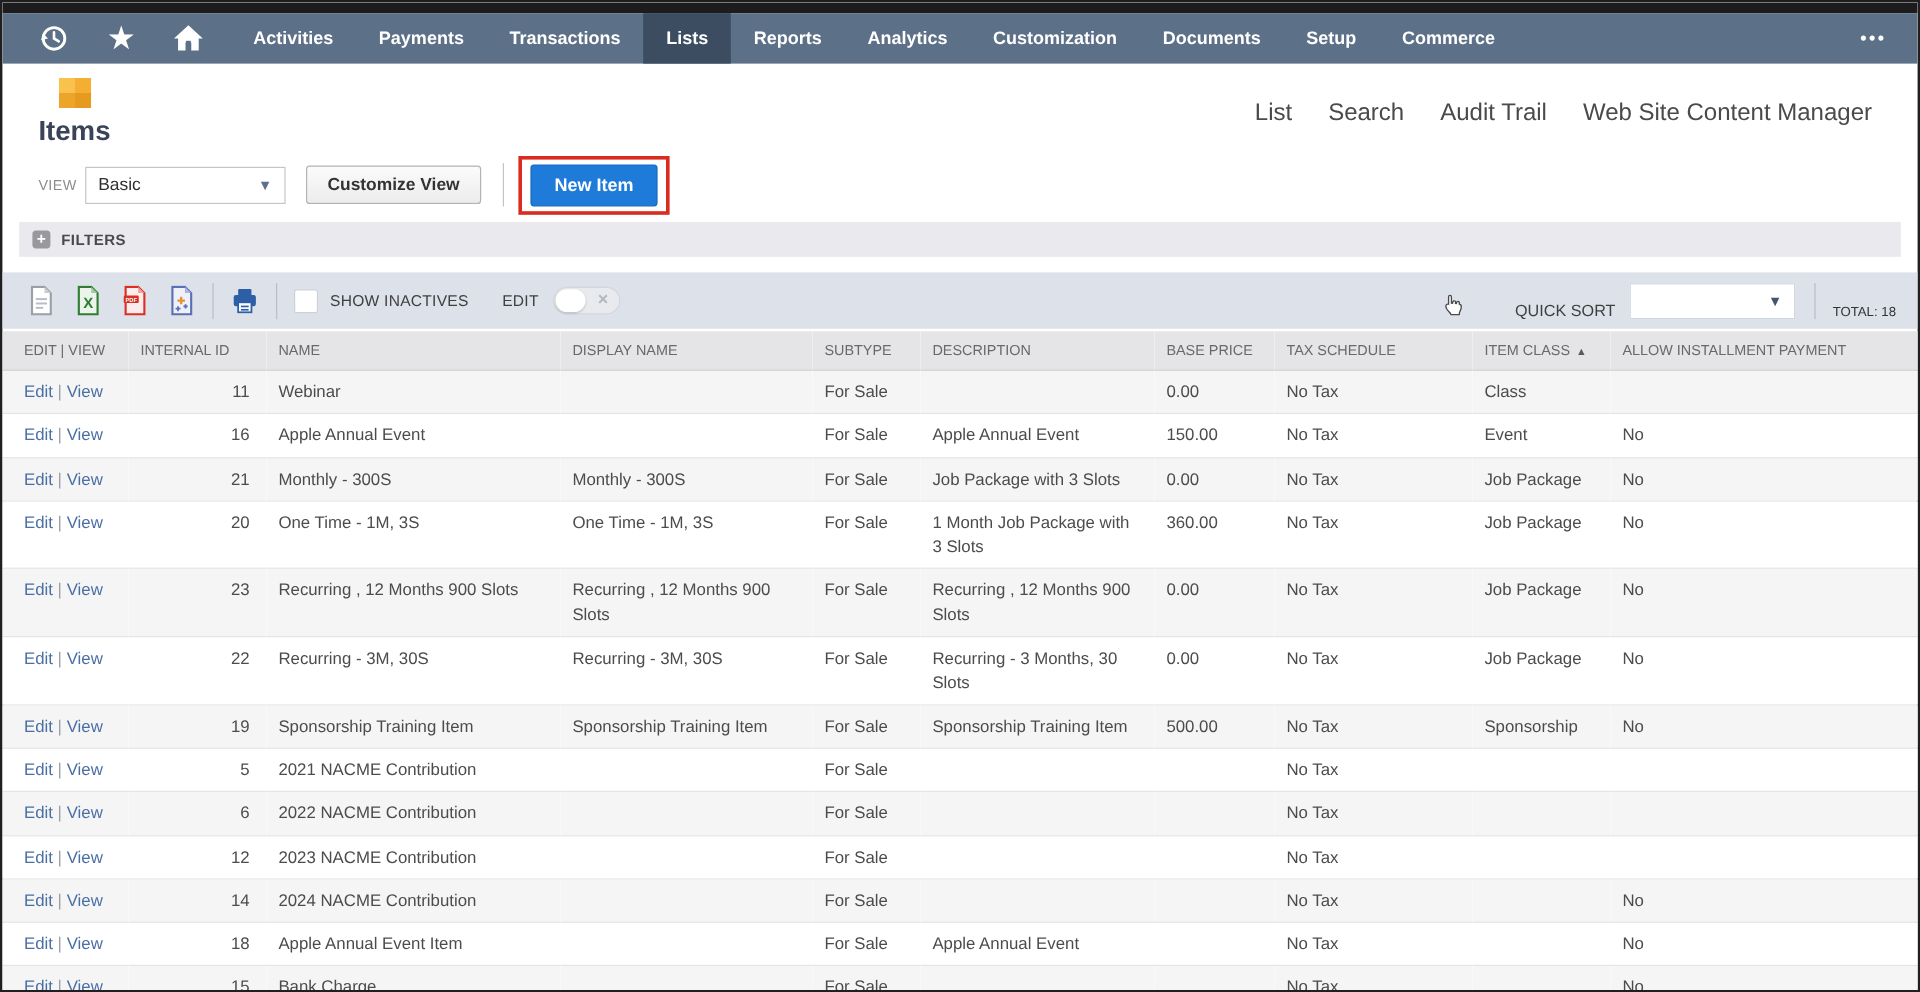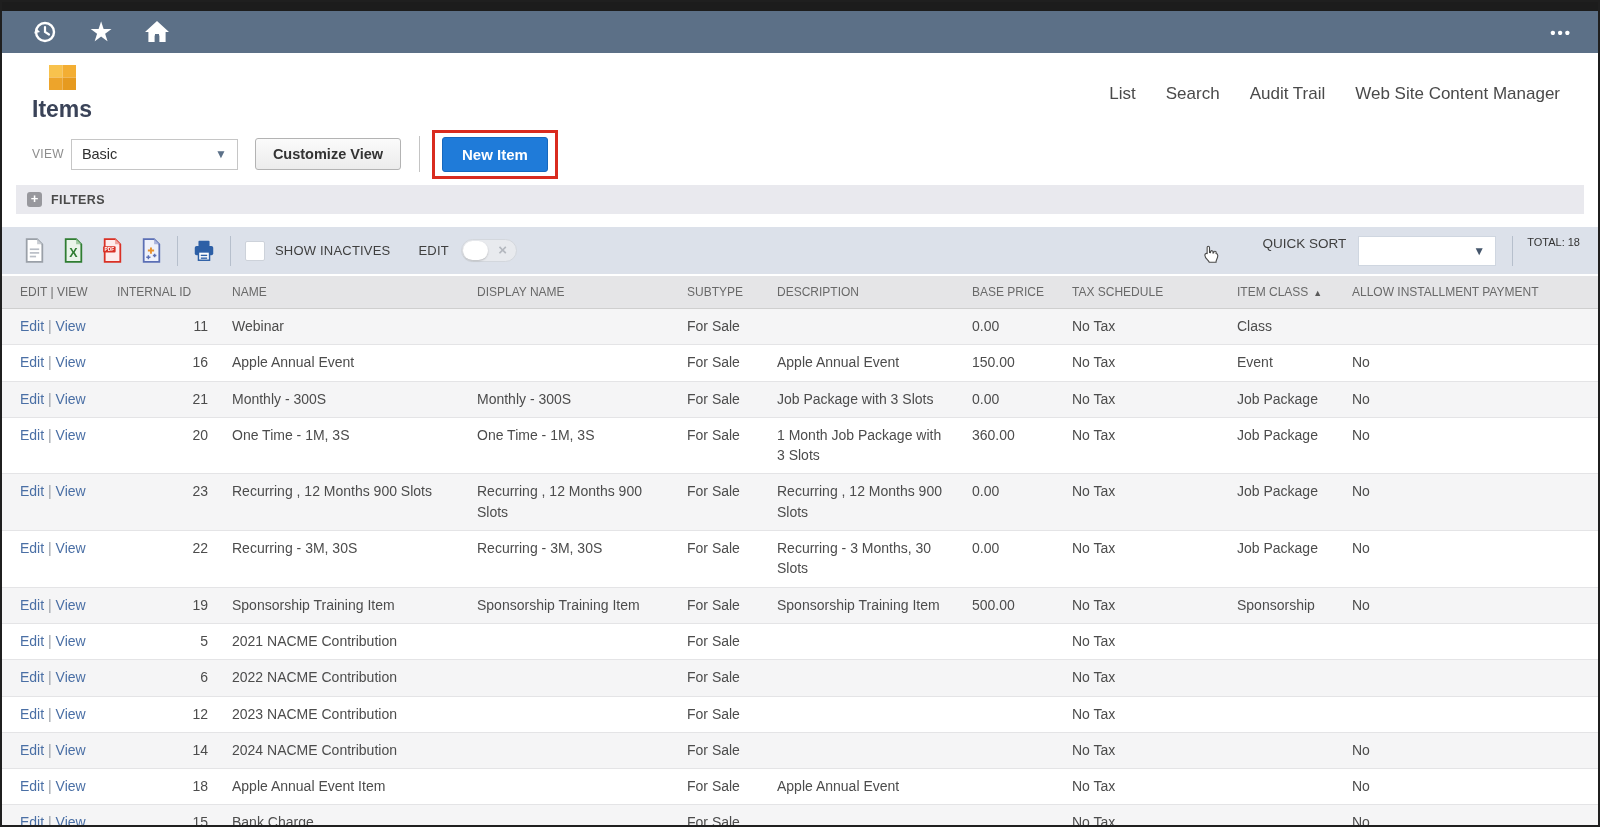--- a/index.html
+++ b/index.html
@@ -20,21 +20,21 @@
   .nav-menu { display:flex; align-items:stretch; }
   .nav-item { display:flex; align-items:center; padding:0 19px; font-size:15px; font-weight:700; cursor:pointer; white-space:nowrap; }
   .nav-item.active { background:#3c4c61; }
   .nav-more { margin-left:auto; display:flex; align-items:center; padding:0 26px; font-size:15px; font-weight:700; letter-spacing:2px; cursor:pointer; }
   
   .page-header { display:flex; align-items:center; padding:12px 30px 4px 30px; }
   .title-wrap { display:flex; align-items:center; gap:6px;flex-direction:column; }
   .items-cube { width:27px; height:25px; display:block; }
   .page-title { font-size:23px; font-weight:700; color:#3a4358; }
   .header-links { margin-left:auto; display:flex; gap:30px; padding-right:8px; }
-  .header-link { font-size:17px; color:#4a4a4a; cursor:pointer; white-space:nowrap; }
+  .header-link { font-size:20px; color:#4a4a4a; cursor:pointer; white-space:nowrap; }
   
   .view-bar { display:flex; align-items:center; padding:6px 0 8px 30px; height:56px; }
   .view-label { font-size:12px; color:#8d8d8d; margin-right:7px; letter-spacing:.3px; }
   .select-box { width:167px; height:31px; border:1px solid #c6c6c6; background:#fff; display:flex; align-items:center; justify-content:space-between; padding:0 10px; cursor:pointer; }
   .select-value { font-size:14.5px; color:#2f2f2f; }
   .select-caret { color:#5c7189; font-size:12px; }
   .customize-btn { margin-left:17px; background:linear-gradient(#fbfbfb,#ececec); border:1px solid #b3b3b3; border-radius:3px; padding:7px 17px; font-weight:700; font-size:14.5px; color:#333; cursor:pointer; font-family:inherit; }
   .vert-div { width:1px; height:36px; background:#c4c4c4; margin:0 12px 0 18px; }
   .annotation-box { border:3px solid #d92b1f; padding:4px 7px; display:inline-block; }
   .new-item-btn { background:#1f7bd9; color:#fff; font-weight:700; font-size:15px; padding:8px 19px; border-radius:3px; border:1px solid #1668be; cursor:pointer; font-family:inherit;text-align:right; }
@@ -46,21 +46,21 @@
   .list-toolbar { margin-top:13px; background:#dce1ea; height:47px; display:flex; align-items:center; padding:0 18px 0 20px; }
   .tool-icons { display:flex; align-items:center; gap:15px; }
   .tool-icon { width:24px; height:26px; display:flex; align-items:center; justify-content:center; cursor:pointer; }
   .tb-div { width:1px; height:30px; background:#b6bfcc; margin:0 14px; }
   .checkbox { width:20px; height:20px; background:#fff; border:1px solid #cdd2da; border-radius:2px; cursor:pointer; }
   .tb-label { font-size:13px; color:#3f3f3f; margin-left:10px; letter-spacing:.2px; }
   .edit-group { display:flex; align-items:center; gap:12px; margin-left:28px; }
   .toggle { width:56px; height:23px; border-radius:12px; background:#e8eaee; border:1px solid #d3d7dd; position:relative; cursor:pointer; }
   .toggle-knob { position:absolute; left:1px; top:1px; width:25px; height:19px; border-radius:10px; background:#fff; box-shadow:0 1px 2px rgba(0,0,0,.2); }
   .toggle-x { position:absolute; right:9px; top:1px; color:#b4b8bf; font-weight:700; font-size:15px; }
-  .toolbar-right { margin-left:auto; display:flex; align-items:flex-start; }
+  .toolbar-right { margin-left:auto; display:flex; align-items:flex-end; }
   .quick-sort-label { font-size:13.5px; color:#3f3f3f; margin-right:12px; }
   .quick-sort-select { width:138px; height:30px; background:#fff; border:1px solid #cfd6e0; display:flex; align-items:center; justify-content:flex-end; padding:0 10px; cursor:pointer; }
   .quick-sort-caret { color:#45566c; font-size:12px; }
   .total-label { font-size:11px; color:#333; margin-left:14px; white-space:nowrap; }
   .toolbar-right .tb-div { margin:0 0 0 16px; }
   
   table { width:100%; border-collapse:collapse; table-layout:fixed; margin-top:2px; border-bottom:2px solid #3a3a3a; }
   thead th { background:#e5e5e7; font-size:12px; color:#696969; font-weight:400; text-align:left; padding:9px 10px; border-bottom:1px solid #cfcfcf; white-space:nowrap; overflow:hidden; }
   thead th:first-child { padding-left:18px; }
   tbody td { font-size:14px; color:#4c4c4c; padding:7px 10px 8px 10px; vertical-align:top; line-height:1.45; overflow:hidden; }
@@ -93,20 +93,32 @@
       <span class="nav-icon">
           <span class="star-glyph">★</span>
         </span>
       <span class="nav-icon">
         <svg width="28" height="26" viewBox="0 0 28 26">
             <path d="M14 2 L26 13 h-3.4 v10 h-6.2 v-6.5 h-4.8 V23 H5.4 V13 H2 Z" fill="#fff"></path>
             <rect x="12" y="15" width="4" height="8" fill="#5c7087"></rect>
           </svg>
       </span>
     </div>
+    <div class="nav-menu">
+        <div class="nav-item">Activities</div>
+        <div class="nav-item">Payments</div>
+        <div class="nav-item">Transactions</div>
+        <div class="nav-item active">Lists</div>
+        <div class="nav-item">Reports</div>
+        <div class="nav-item">Analytics</div>
+        <div class="nav-item">Customization</div>
+        <div class="nav-item">Documents</div>
+        <div class="nav-item">Setup</div>
+        <div class="nav-item">Commerce</div>
+      </div>
     <div class="nav-more">•••</div>
   </nav>
 
   <header class="page-header">
     <div class="title-wrap">
       <svg class="items-cube" viewBox="0 0 27 25">
         <rect x="0" y="0" width="13.5" height="12.5" fill="#f8c24d"></rect>
         <rect x="13.5" y="0" width="13.5" height="12.5" fill="#f3ae33"></rect>
         <rect x="0" y="12.5" width="13.5" height="12.5" fill="#eda42b"></rect>
         <rect x="13.5" y="12.5" width="13.5" height="12.5" fill="#e69a1f"></rect>

